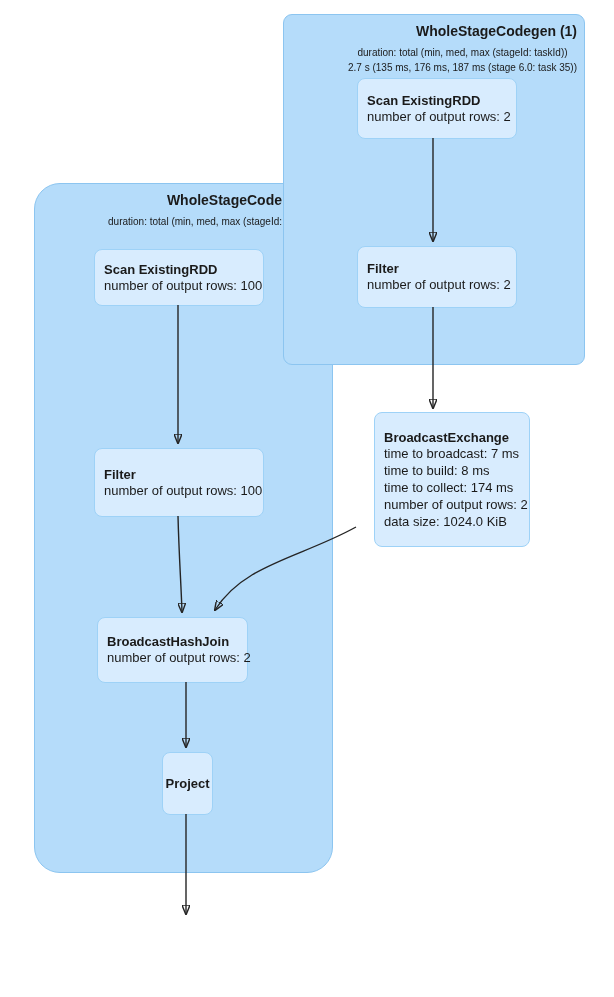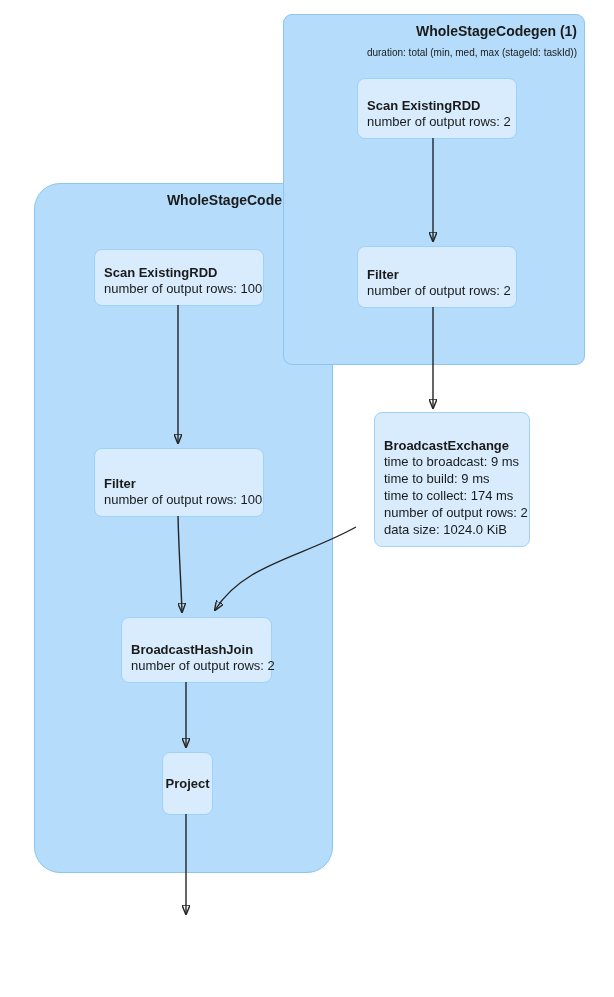--- a/index.html
+++ b/index.html
@@ -20,21 +20,21 @@
   }
   .cluster-duration{
     position:absolute;top:31px;font-size:10px;line-height:14.5px;
     white-space:nowrap;text-align:center;
   }
   .cluster-right .cluster-title,.cluster-right .cluster-duration{right:7px;}
   .cluster-left .cluster-title,.cluster-left .cluster-duration{right:50px;}
   .node{
     position:absolute;background:#d8ecfe;border:1px solid #9ed2f7;
     border-radius:8px;box-sizing:border-box;display:flex;flex-direction:column;
-    justify-content:flex-end;padding:8px 9px;font-size:13px;z-index:1;
+    justify-content:center;padding:8px 9px;font-size:13px;z-index:1;
   }
   .node-title{font-weight:700;white-space:nowrap;}
   .node-metrics{white-space:nowrap;line-height:17px;}
   .node-center{justify-content:center;align-items:center;padding:4px;text-align:center;}
   .n-scan1{left:356px;top:77px;width:160px;height:61px;}
   .n-filter1{left:356px;top:245px;width:160px;height:62px;}
   .n-bexch{left:374px;top:412px;width:156px;height:135px;}
   .n-scan2{left:93px;top:248px;width:170px;height:57px;}
   .n-filter2{left:93px;top:447px;width:170px;height:69px;}
   .n-bhj{left:112px;top:616px;width:151px;height:66px;}
@@ -44,64 +44,66 @@
   svg.edges path{fill:none;stroke:#242424;stroke-width:1.4;}
 </style>
 </head>
 <body>
 
 <div class="canvas">
 
   <div class="cluster cluster-left">
     <div class="cluster-title">WholeStageCode</div>
     <div class="cluster-duration">
+      <div>duration: total (min, med, max (stageId:</div>
     </div>
 
     <div class="node n-scan2" style="left:59px;top:65px;">
       <div class="node-title">Scan ExistingRDD</div>
       <div class="node-metrics">number of output rows: 100</div>
     </div>
 
     <div class="node n-filter2" style="left:59px;top:264px;">
       <div class="node-title">Filter</div>
       <div class="node-metrics">number of output rows: 100</div>
     </div>
 
-    <div class="node n-bhj" style="left:86px;top:433px;">
+    <div class="node n-bhj" style="left:62px;top:433px;">
       <div class="node-title">BroadcastHashJoin</div>
       <div class="node-metrics">number of output rows: 2</div>
     </div>
 
     <div class="node node-center n-project" style="left:127px;top:568px;">
       <div class="node-title">Project</div>
     </div>
   </div>
 
   <div class="cluster cluster-right">
     <div class="cluster-title">WholeStageCodegen (1)</div>
     <div class="cluster-duration">
       <div>duration: total (min, med, max (stageId: taskId))</div>
+      <div>2.7 s (135 ms, 176 ms, 187 ms (stage 6.0: task 35))</div>
     </div>
 
     <div class="node n-scan1" style="left:73px;top:63px;">
       <div class="node-title">Scan ExistingRDD</div>
       <div class="node-metrics">number of output rows: 2</div>
     </div>
 
     <div class="node n-filter1" style="left:73px;top:231px;">
       <div class="node-title">Filter</div>
       <div class="node-metrics">number of output rows: 2</div>
     </div>
   </div>
 
   <div class="node n-bexch" style="z-index:3;">
     <div class="node-title">BroadcastExchange</div>
     <div class="node-metrics">
-      <div>time to broadcast: 9 ms</div>
-      <div>time to build: 9 ms</div>
+      <div>time to broadcast: 7 ms</div>
+      <div>time to build: 8 ms</div>
       <div>time to collect: 174 ms</div>
       <div>number of output rows: 2</div>
       <div>data size: 1024.0 KiB</div>
     </div>
   </div>
 
 
   <svg class="edges" width="614" height="997" viewBox="0 0 614 997">
     <defs>
       <marker id="arrow" viewBox="0 0 10 8" refX="9" refY="4" markerWidth="10" markerHeight="8" markerUnits="userSpaceOnUse" orient="auto">

